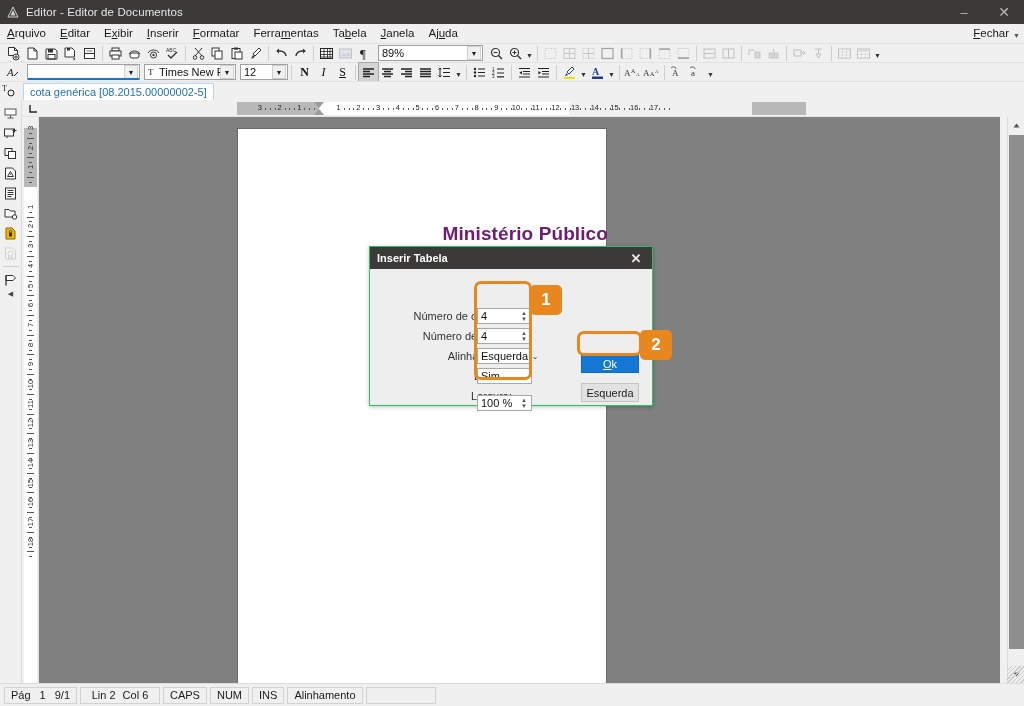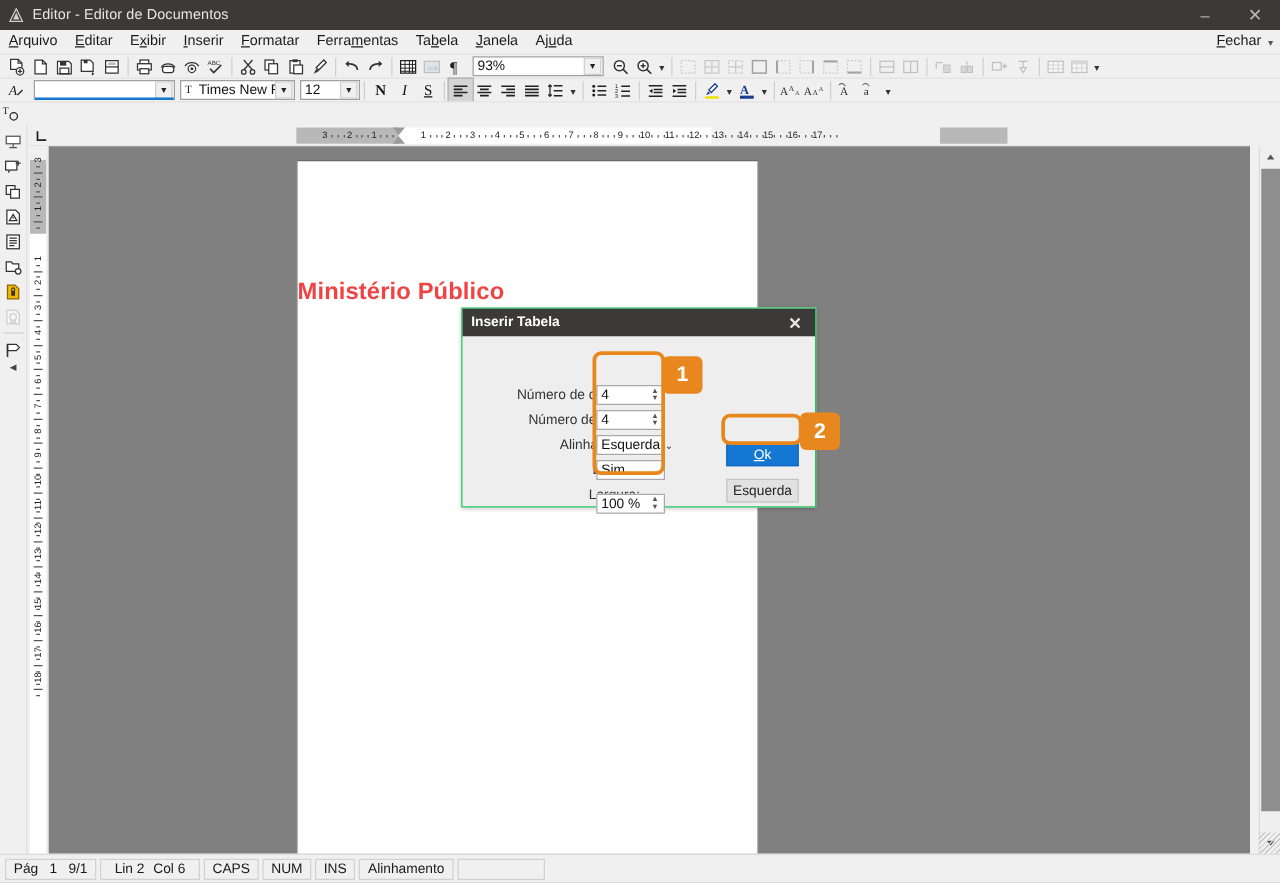--- a/index.html
+++ b/index.html
@@ -197,23 +197,23 @@
     background: #808080; overflow: hidden;
   }
   .page {
     position: absolute; left: 198px; top: 11px;
     width: 370px; height: 558px;
     background: #fff;
     border: 1px solid #6a6a6a;
   }
   .doc-title {
     position: absolute; left: 0; top: 94px; width: 370px;
-    text-align: left;
+    text-align: right;
     font-family: "Liberation Sans", sans-serif;
-    font-size: 19px; font-weight: 600; color: #ef4444;
+    font-size: 19px; font-weight: 600; color: #701a75;
     letter-spacing: 0.1px;
   }
 
   
   .vscroll {
     position: absolute; right: 0; top: 117px; width: 17px; height: 566px;
     background: #efefef; border-left: 1px solid #dcdcdc;
   }
   .vs-arrow {
     position: absolute; left: 0; width: 17px; height: 17px;
@@ -485,21 +485,21 @@
         <path d="M3 10l3-3 2 2 2.5-3 2.5 4z" fill="#9eb4c9"></path>
       </svg>
     </div>
     <div class="tbtn">
       <svg class="ic" width="15" height="15" viewBox="0 0 15 15">
         <text x="3" y="12" font-size="13" font-family="Liberation Serif" fill="#222">¶</text>
       </svg>
     </div>
     <div class="tgap"></div>
     <div class="combo zoom">
-      <div class="ctext">93%</div>
+      <div class="ctext">89%</div>
       <div class="cbtn">▼</div>
     </div>
     <div class="tgap"></div>
     <div class="tbtn">
       <svg class="ic" width="15" height="15" viewBox="0 0 15 15">
         <circle cx="6.5" cy="6.5" r="4" fill="#fff" stroke="#333" stroke-width="1.2"></circle>
         <path d="M4.5 6.5h4" stroke="#333" stroke-width="1.2"></path>
         <path d="M9.5 9.5l3.5 3.5" stroke="#333" stroke-width="1.4"></path>
       </svg>
     </div>
@@ -757,20 +757,23 @@
     </div>
     <div class="tcaret">▼</div>
   </div>
 
   <div class="toolbar tb-row3" style="align-items:flex-end">
     <div class="tbtn" style="margin-bottom:1px">
       <svg class="ic" width="15" height="15" viewBox="0 0 15 15">
         <text x="0" y="8" font-size="8" font-family="Liberation Serif" fill="#222">T</text>
         <circle cx="9" cy="10" r="3" fill="none" stroke="#222" stroke-width="1"></circle>
       </svg>
+    </div>
+    <div class="styletab">
+      <span>cota genérica [08.2015.00000002-5]</span>
     </div>
   </div>
 
   <div class="lefttb">
     <div class="lbtn">
       <svg class="ic" width="15" height="15" viewBox="0 0 15 15">
         <rect x="2" y="3" width="11" height="6" fill="#fff" stroke="#555" stroke-width="1"></rect>
         <path d="M7.5 9v3M4.5 12h6" stroke="#555" stroke-width="1"></path>
       </svg>
     </div>

